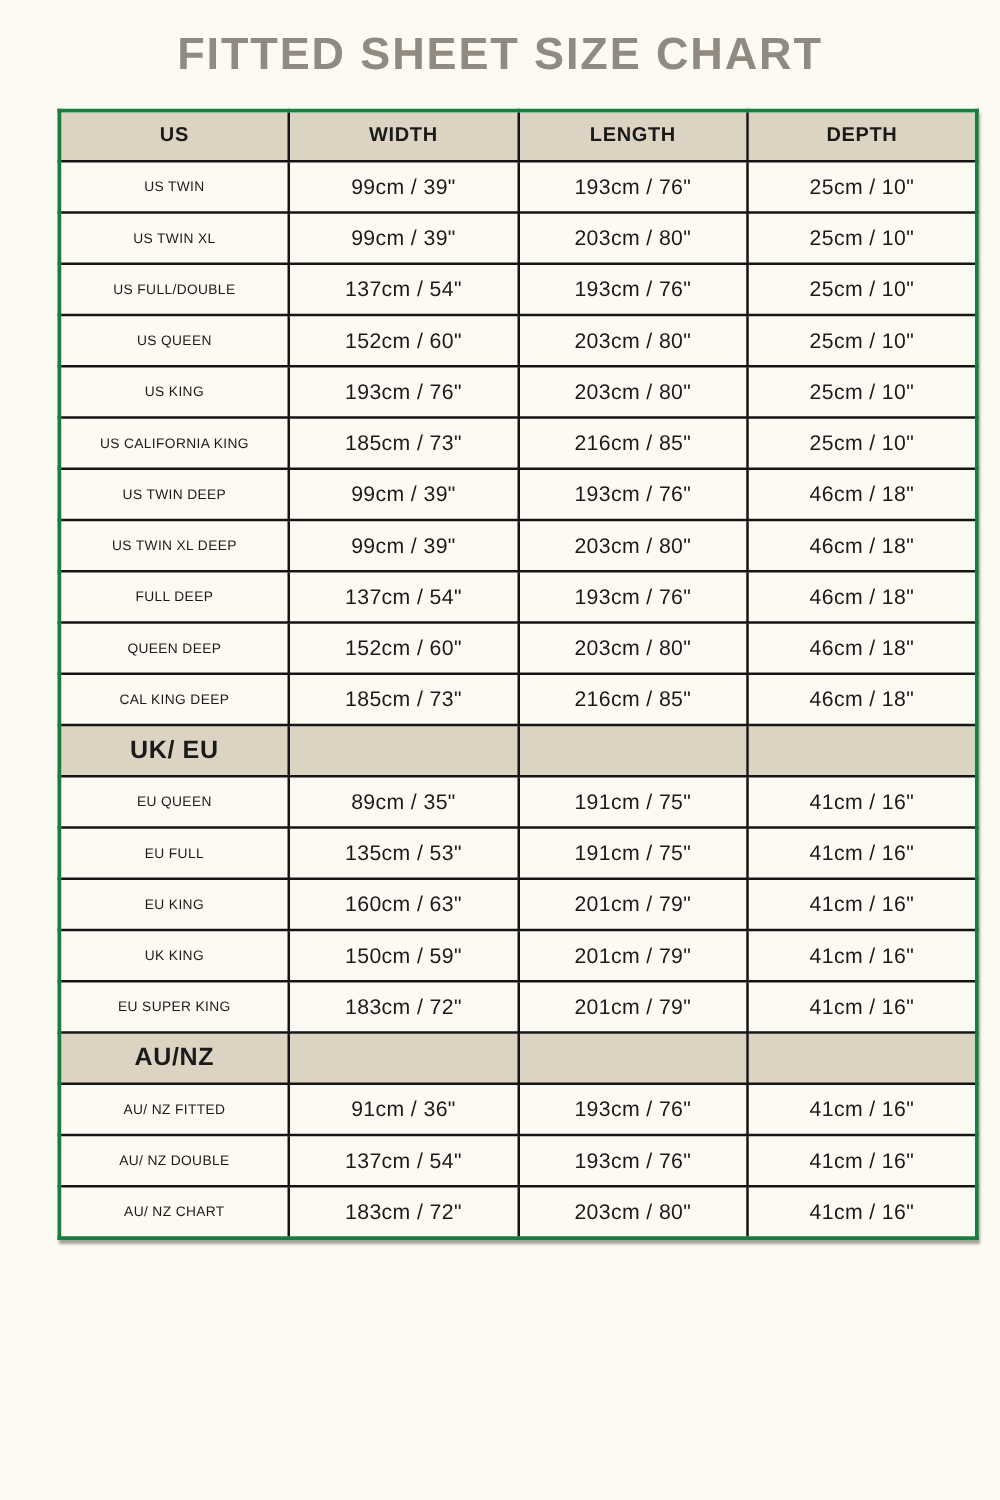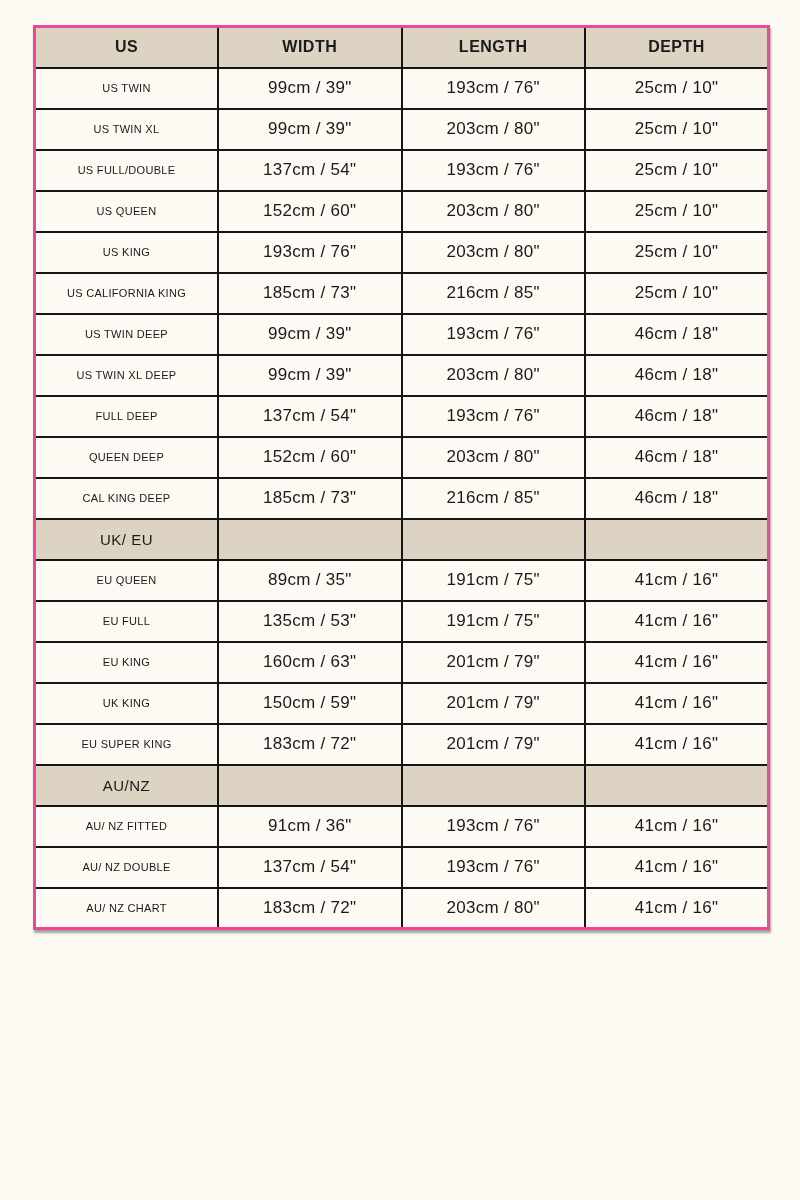--- a/index.html
+++ b/index.html
@@ -26,63 +26,64 @@
     font-size: 36px;
     line-height: 1.05;
     font-weight: 800;
     letter-spacing: 1.5px;
     color: #918A80;
   }
   table.size-table {
     border-collapse: collapse;
     table-layout: fixed;
     width: 737px;
-    margin-left: 33px;
+    margin-left: 46px;
     margin-top: 25px;
     background: #FCFAF3;
-    border: 3px solid #ec4899;
+    border: 3px solid #15803d;
     box-shadow: 1px 3px 2px rgba(60,55,45,0.45);
   }
   th, td {
     border: 2px solid #151515;
     height: 41px;
     padding: 0 4px;
     text-align: center;
     vertical-align: middle;
     color: #1A1A1A;
     overflow: hidden;
     white-space: nowrap;
   }
   th {
     background: #DCD3C2;
     font-size: 16px;
     font-weight: 700;
     letter-spacing: 0.5px;
   }
   tr.section-row td {
     background: #DCD3C2;
-    font-size: 15px;
-    font-weight: 400;
+    font-size: 20px;
+    font-weight: 700;
     letter-spacing: 0.5px;
   }
   tr.data-row td.size-cell {
     font-size: 11px;
     font-weight: 400;
     letter-spacing: 0.3px;
   }
   tr.data-row td.value-cell {
     font-size: 17px;
     font-weight: 400;
     letter-spacing: 0.3px;
   }
 </style>
 </head>
 <body>
 
 <div class="page">
+  <h1 class="title">FITTED SHEET SIZE CHART</h1>
   <table class="size-table">
     <thead>
       <tr id="header-row">
           <th>US</th>
           <th>WIDTH</th>
           <th>LENGTH</th>
           <th>DEPTH</th>
         </tr>
     </thead>
     <tbody id="table-body">

